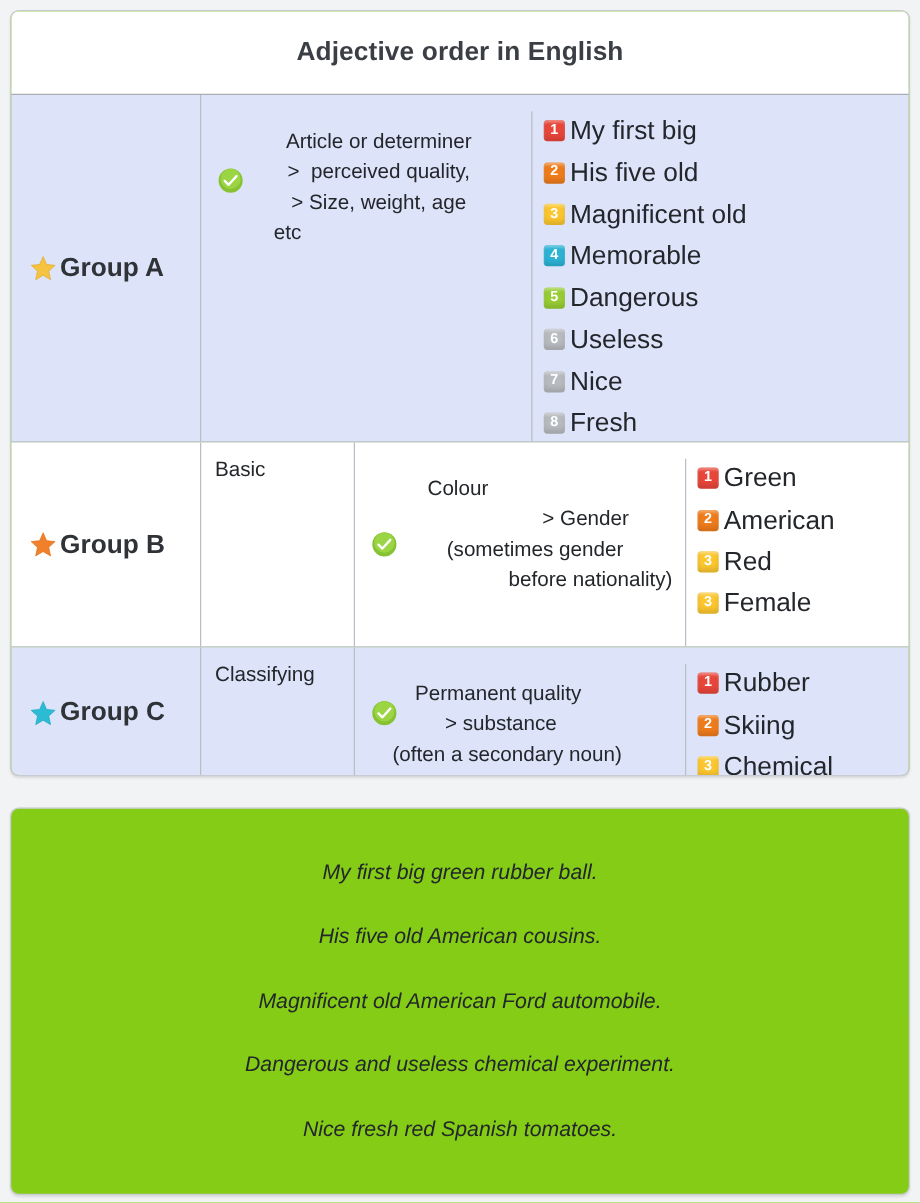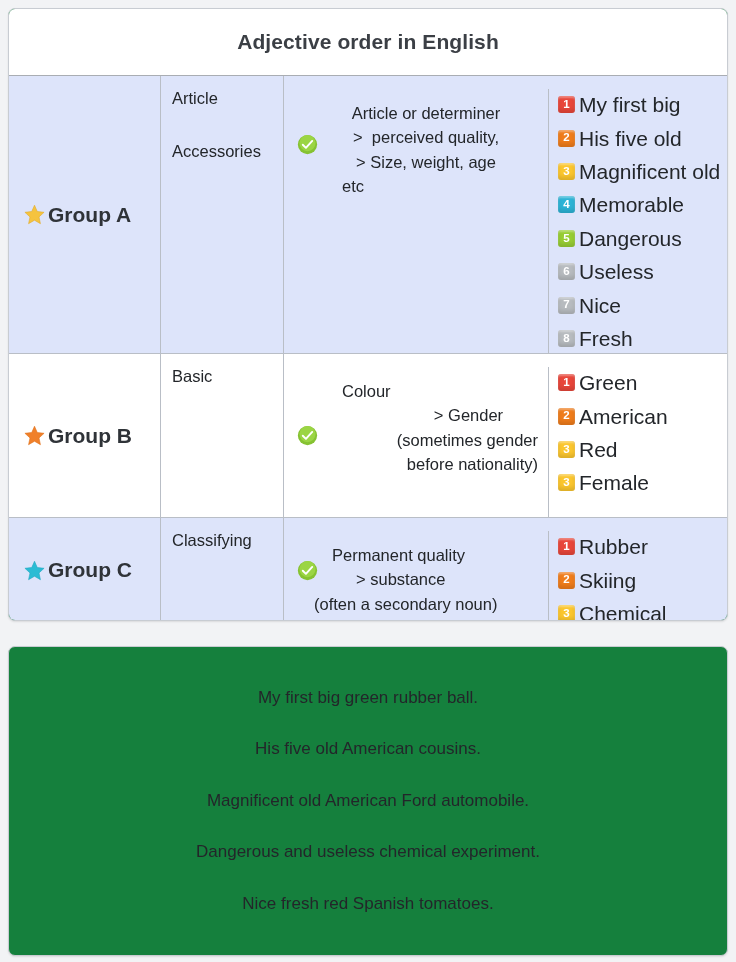--- a/index.html
+++ b/index.html
@@ -21,21 +21,21 @@
     height: 962px;
     box-sizing: border-box;
     padding: 8px 8px 6px 8px;
     display: flex;
     flex-direction: column;
     gap: 25px;
   }
 
   
   .panel {
-    background: #15803d;
+    background: #84cc16;
     border: 1px solid #c8ccd2;
     border-radius: 7px;
     box-shadow: 0 1px 2px rgba(0,0,0,0.10);
     box-sizing: border-box;
     overflow: hidden;
   }
 
   
   .table-panel {
     height: 613px;
@@ -163,20 +163,21 @@
   }
 
   
   .examples-panel {
     flex: 1 1 auto;
     display: flex;
     flex-direction: column;
     align-items: center;
     justify-content: space-evenly;
     padding: 10px 12px;
+    font-style: italic;
   }
   .example-line {
     font-size: 17px;
     color: #23262a;
     text-align: center;
     line-height: 1.2;
   }
 </style>
 </head>
 <body>
@@ -193,24 +194,20 @@
 
         <div class="cell col-group">
           <div class="group-label">
             <svg class="star-icon" viewBox="0 0 24 24">
               <polygon points="12,2.3 14.9,8.9 22,9.7 16.7,14.5 18.2,21.6 12,18 5.8,21.6 7.3,14.5 2,9.7 9.1,8.9" fill="#f5c33f" stroke="#e0ac2a" stroke-width="0.6"></polygon>
             </svg>
             <span>Group A</span>
           </div>
         </div>
 
-        <div class="cell col-kind">
-          <div class="kind-text">Article</div>
-          <div class="kind-text">Accessories</div>
-        </div>
 
         <div class="cell col-rule">
           <svg class="check-icon check-a" viewBox="0 0 24 24">
             <circle cx="12" cy="12" r="11" fill="#86c232"></circle>
             <circle cx="12" cy="10.4" r="9.2" fill="#9bd544"></circle>
             <path d="M6.6 12.3 L10.2 15.8 L17.4 7.9" fill="none" stroke="#ffffff" stroke-width="2.2" stroke-linecap="round" stroke-linejoin="round"></path>
           </svg>
           <div class="rule-block">
             <div class="rule-line l1">Article or determiner</div>
             <div class="rule-line">&gt;  perceived quality,</div>
@@ -274,21 +271,21 @@
 
         <div class="cell col-rule">
           <svg class="check-icon check-b" viewBox="0 0 24 24">
             <circle cx="12" cy="12" r="11" fill="#86c232"></circle>
             <circle cx="12" cy="10.4" r="9.2" fill="#9bd544"></circle>
             <path d="M6.6 12.3 L10.2 15.8 L17.4 7.9" fill="none" stroke="#ffffff" stroke-width="2.2" stroke-linecap="round" stroke-linejoin="round"></path>
           </svg>
           <div class="rule-block">
             <div class="rule-line" style="text-align:left;padding-left:28px;">Colour</div>
             <div class="rule-line" style="text-align:center;padding-left:85px;">&gt; Gender</div>
-            <div class="rule-line" style="text-align:right;padding-left:4px;">(sometimes gender</div>
+            <div class="rule-line" style="text-align:center;padding-left:4px;">(sometimes gender</div>
             <div class="rule-line" style="text-align:right;padding-left:4px;">before nationality)</div>
           </div>
         </div>
 
         <div class="cell col-list">
           <div class="num-list">
             <div class="num-item">
               <span class="num-badge" style="background: rgb(232, 70, 58);">1</span>
               <span class="num-text">Green</span>
             </div>

